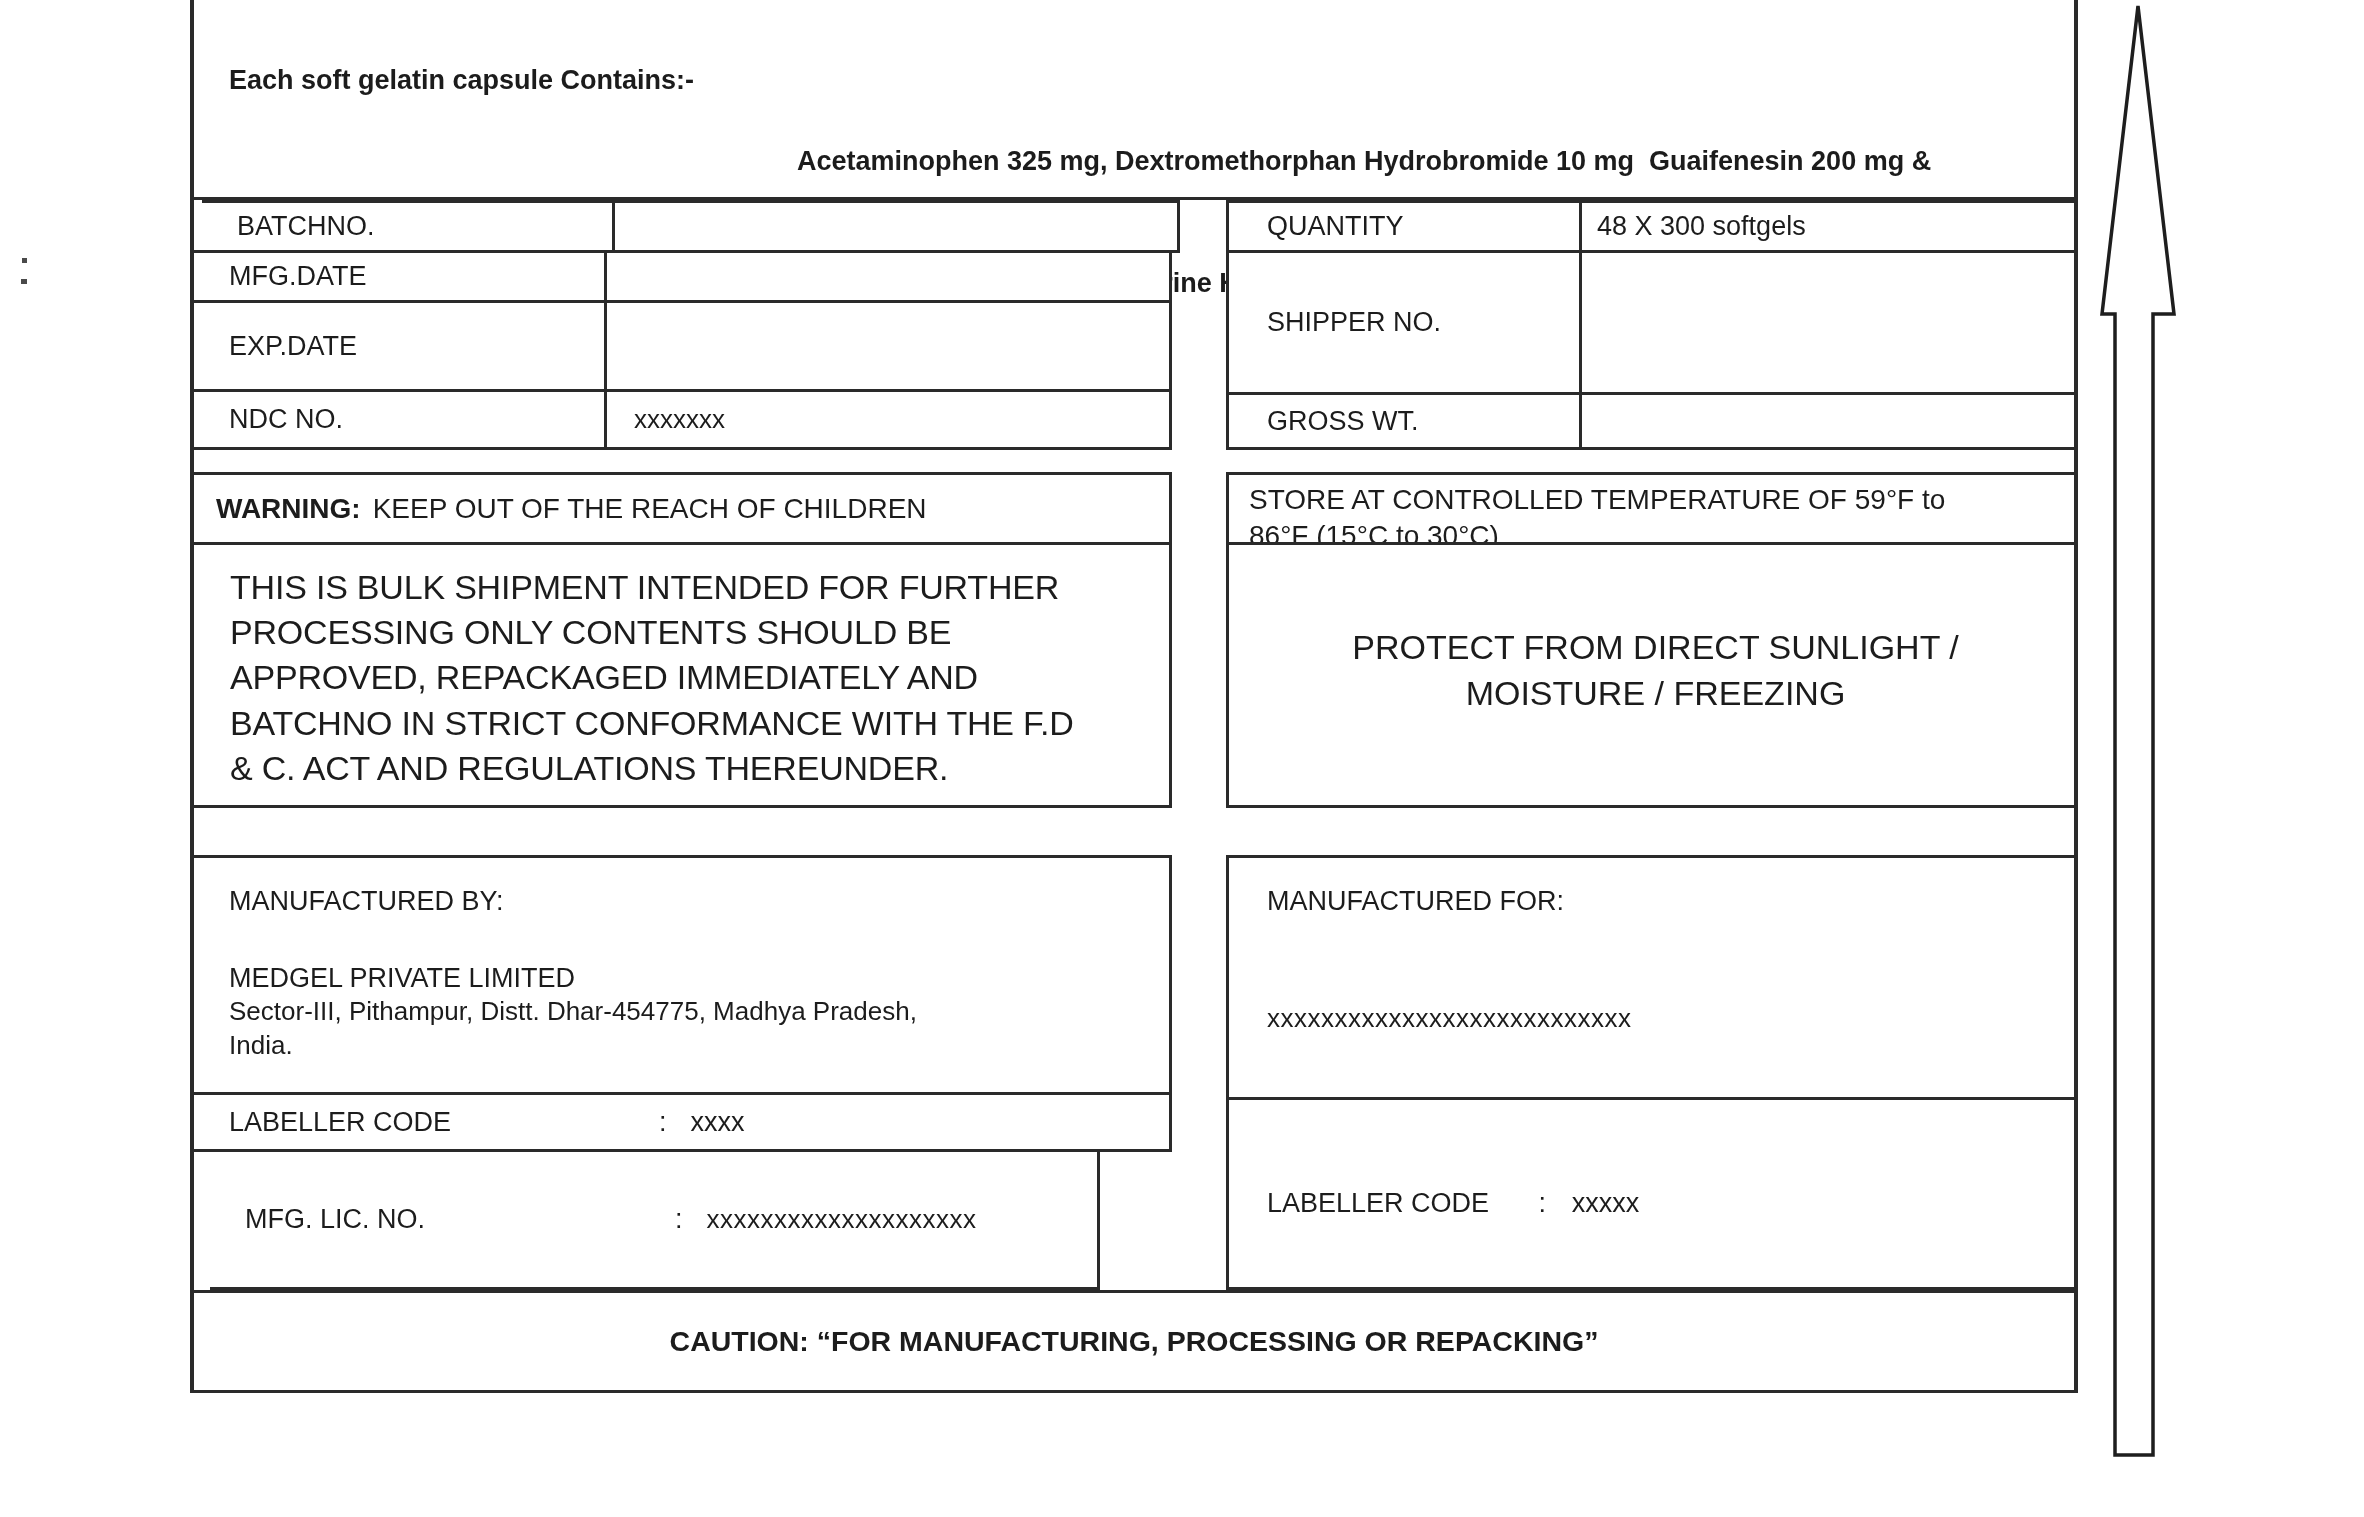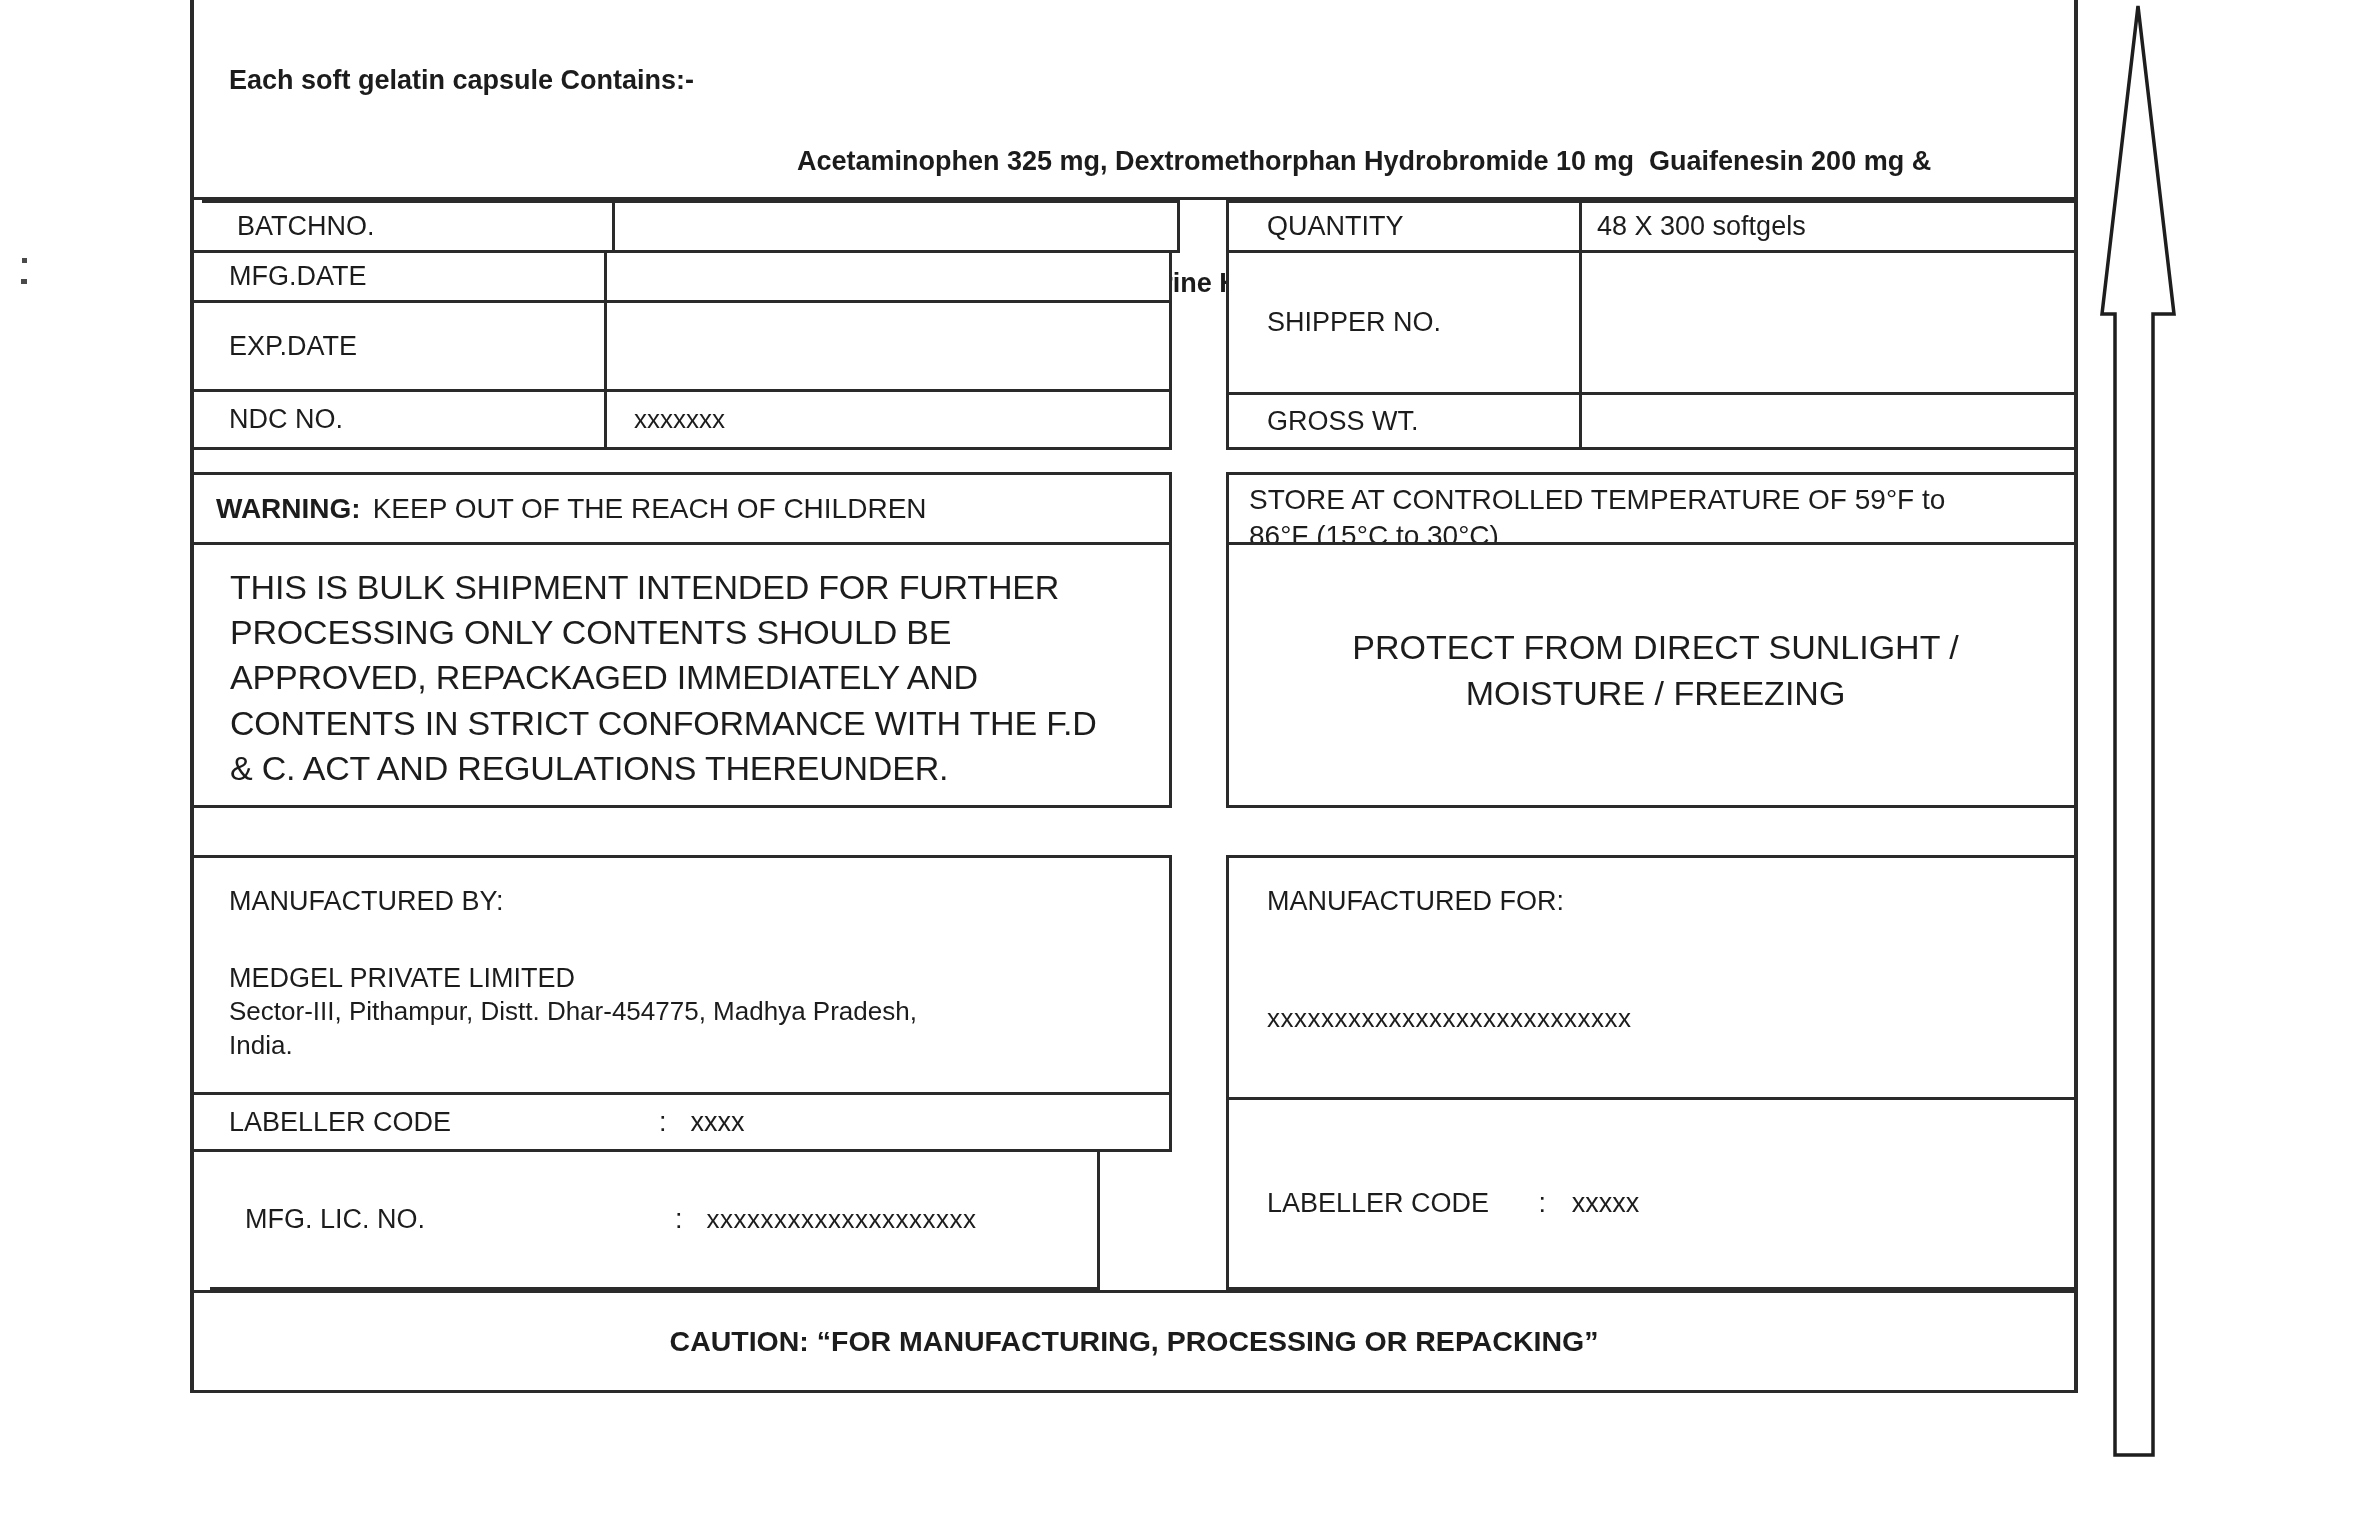--- a/index.html
+++ b/index.html
@@ -155,21 +155,21 @@
       <span>KEEP OUT OF THE REACH OF CHILDREN</span>
     </div>
     <div class="box storebox br0">
       <div class="stline">STORE AT CONTROLLED TEMPERATURE OF 59°F to 86°F (15°C to 30°C)</div>
     </div>
 
     <div class="box bulkbox bl0">
       <div>THIS IS BULK SHIPMENT INTENDED FOR FURTHER</div>
       <div>PROCESSING ONLY CONTENTS SHOULD BE</div>
       <div>APPROVED, REPACKAGED IMMEDIATELY AND</div>
-      <div>CONTENTS IN STRICT CONFORMANCE WITH THE F.D</div>
+      <div>BATCHNO IN STRICT CONFORMANCE WITH THE F.D</div>
       <div>&amp; C. ACT AND REGULATIONS THEREUNDER.</div>
     </div>
     <div class="box protectbox br0">
       <div>PROTECT FROM DIRECT SUNLIGHT /</div>
       <div>MOISTURE / FREEZING</div>
     </div>
 
     <div class="box manby bl0">
       <div>MANUFACTURED BY:</div>
       <div class="company">MEDGEL PRIVATE LIMITED</div>

